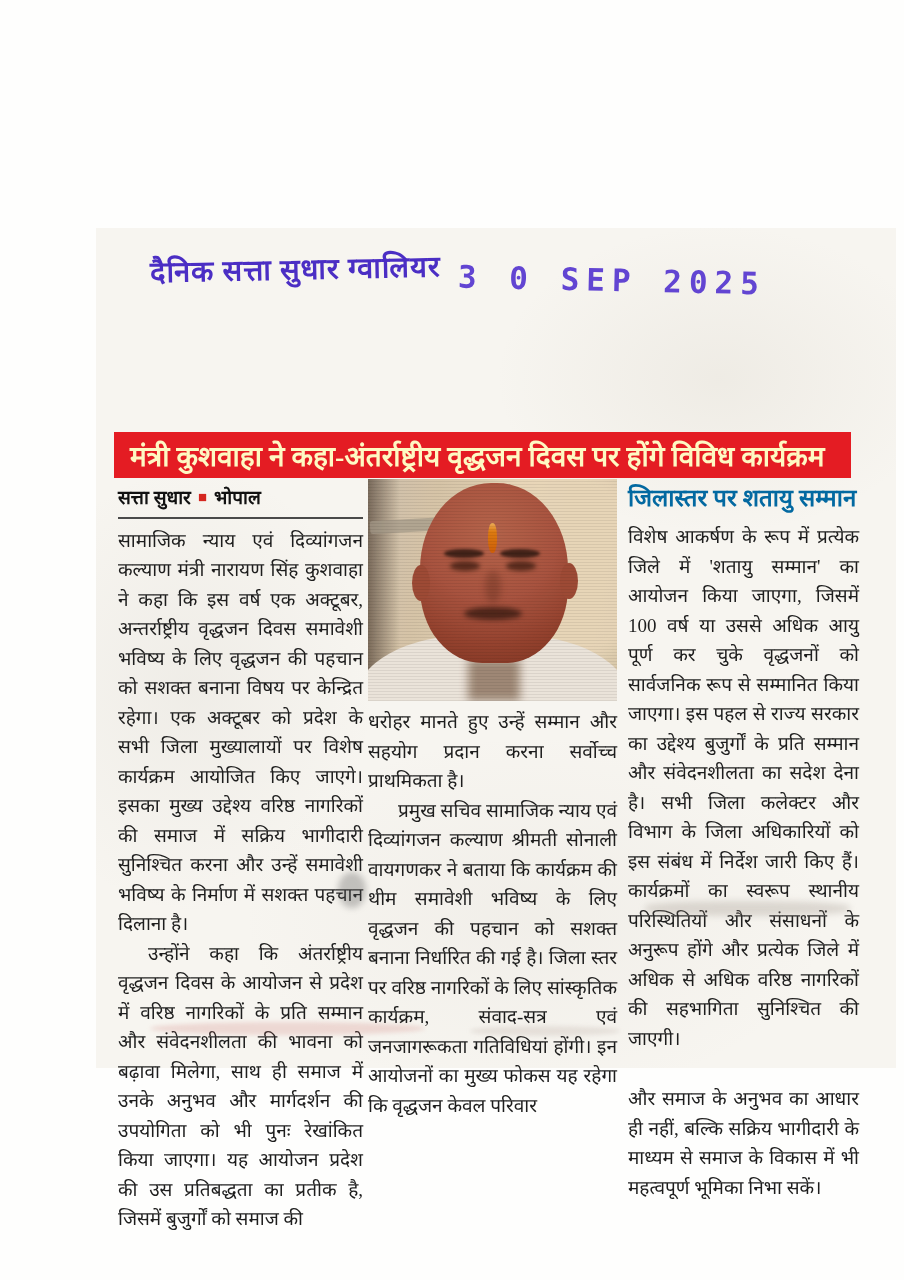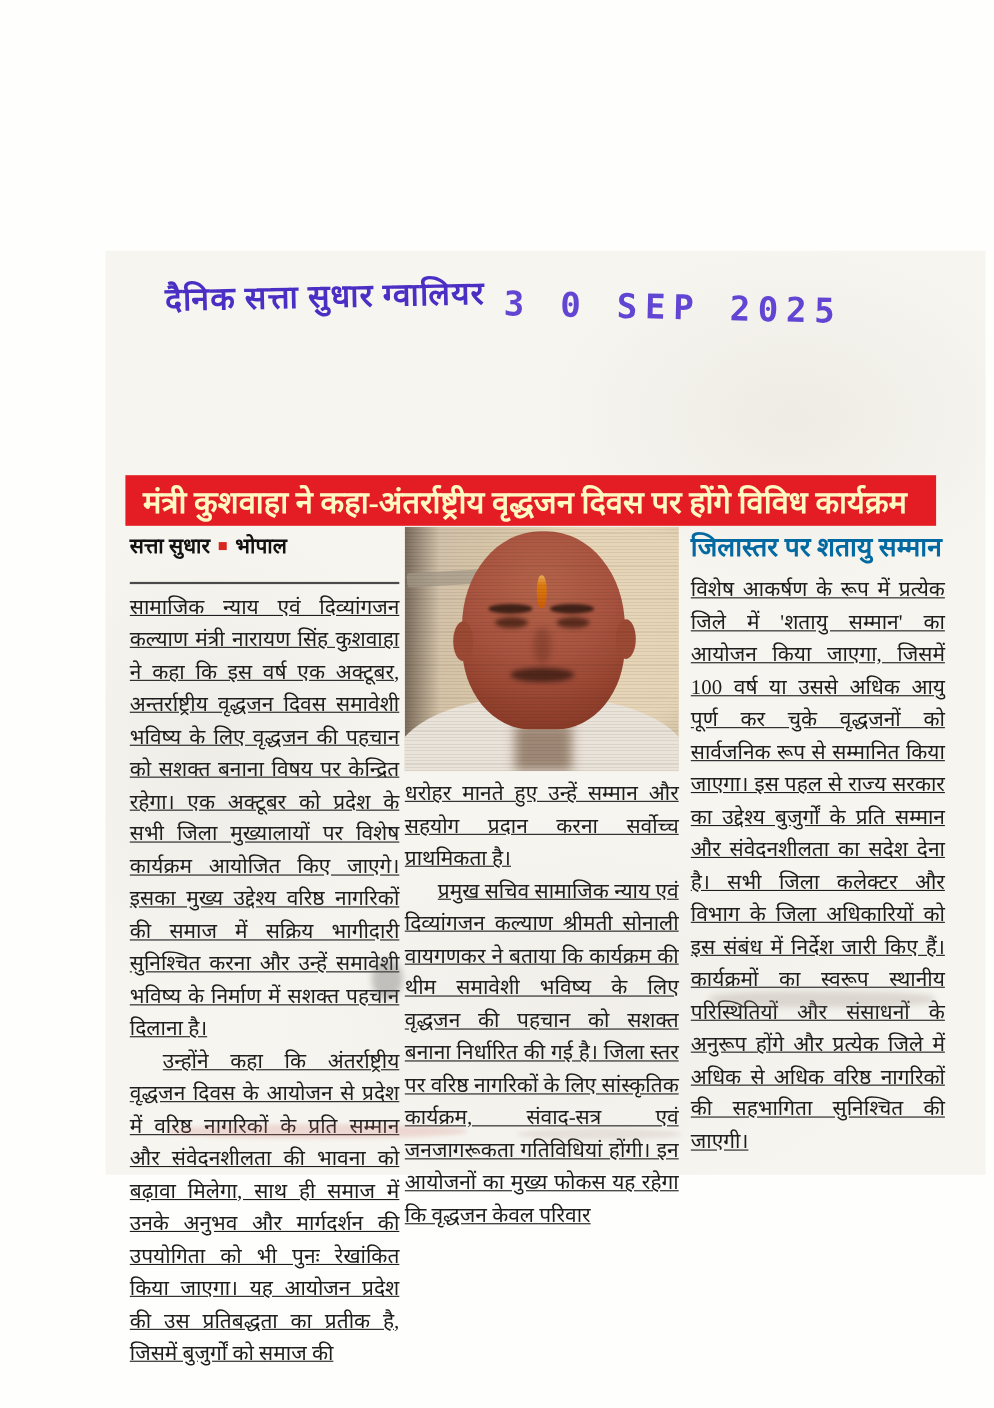--- a/index.html
+++ b/index.html
@@ -32,28 +32,28 @@
     font-family:"Liberation Serif",serif;letter-spacing:-1px;
   }
   .headline span{display:block;white-space:nowrap;}
   .banner{
     position:absolute;left:114px;top:432px;width:737px;height:46px;
     background:#e41c23;color:#fef9c3;display:flex;align-items:center;
     padding-left:16px;box-sizing:border-box;
     font-weight:700;font-size:28px;letter-spacing:0px;white-space:nowrap;
   }
   .col{position:absolute;color:#1d1d1d;font-size:19px;line-height:29.5px;text-align:justify;}
-  .col p{margin:0 0 0 0;text-decoration:underline;}
+  .col p{margin:0 0 0 0;}
   .col .indent{text-indent:30px;}
   .col1{left:118px;top:483px;width:245px;}
   .col2{left:368px;top:479px;width:249px;}
   .col3{left:628px;top:483px;width:231px;}
   .byline{
     font-weight:700;font-size:19px;color:#111;text-align:left;
-    border-bottom:2px solid #4a4a4a;padding-bottom:16px;margin-bottom:7px;
+    border-bottom:2px solid #4a4a4a;padding-bottom:4px;margin-bottom:7px;
     display:flex;align-items:center;gap:7px;
   }
   .byline .sq{color:#d5261f;font-size:15px;line-height:1;}
   .subhead{
     font-weight:700;font-size:24px;line-height:30px;color:#0369a1;
     text-align:left;margin-bottom:9px;white-space:nowrap;
   }
   .col3 .p2{margin-top:31px;}
   
   .photo{
@@ -144,19 +144,20 @@
     <div class="ph-tone"></div>
     <div class="ph-grain"></div>
   </div>
   <p>धरोहर मानते हुए उन्हें सम्मान और सहयोग प्रदान करना सर्वोच्च प्राथमिकता है।</p>
   <p class="indent">प्रमुख सचिव सामाजिक न्याय एवं दिव्यांगजन कल्याण श्रीमती सोनाली वायगणकर ने बताया कि कार्यक्रम की थीम समावेशी भविष्य के लिए वृद्धजन की पहचान को सशक्त बनाना निर्धारित की गई है। जिला स्तर पर वरिष्ठ नागरिकों के लिए सांस्कृतिक कार्यक्रम, संवाद-सत्र एवं जनजागरूकता गतिविधियां होंगी। इन आयोजनों का मुख्य फोकस यह रहेगा कि वृद्धजन केवल परिवार</p>
 </div>
 
 <div class="col col3">
   <div class="subhead">जिलास्तर पर शतायु सम्मान</div>
   <p>विशेष आकर्षण के रूप में प्रत्येक जिले में 'शतायु सम्मान' का आयोजन किया जाएगा, जिसमें 100 वर्ष या उससे अधिक आयु पूर्ण कर चुके वृद्धजनों को सार्वजनिक रूप से सम्मानित किया जाएगा। इस पहल से राज्य सरकार का उद्देश्य बुजुर्गों के प्रति सम्मान और संवेदनशीलता का सदेश देना है। सभी जिला कलेक्टर और विभाग के जिला अधिकारियों को इस संबंध में निर्देश जारी किए हैं। कार्यक्रमों का स्वरूप स्थानीय परिस्थितियों और संसाधनों के अनुरूप होंगे और प्रत्येक जिले में अधिक से अधिक वरिष्ठ नागरिकों की सहभागिता सुनिश्चित की जाएगी।</p>
+  <p class="p2">और समाज के अनुभव का आधार ही नहीं, बल्कि सक्रिय भागीदारी के माध्यम से समाज के विकास में भी महत्वपूर्ण भूमिका निभा सकें।</p>
 </div>
 
 <div class="smudge sm1"></div>
 <div class="smudge sm2"></div>
 <div class="smudge sm3"></div>
 <div class="smudge sm4"></div>
 <div class="smudge sm5"></div>
 
 </body></html>

